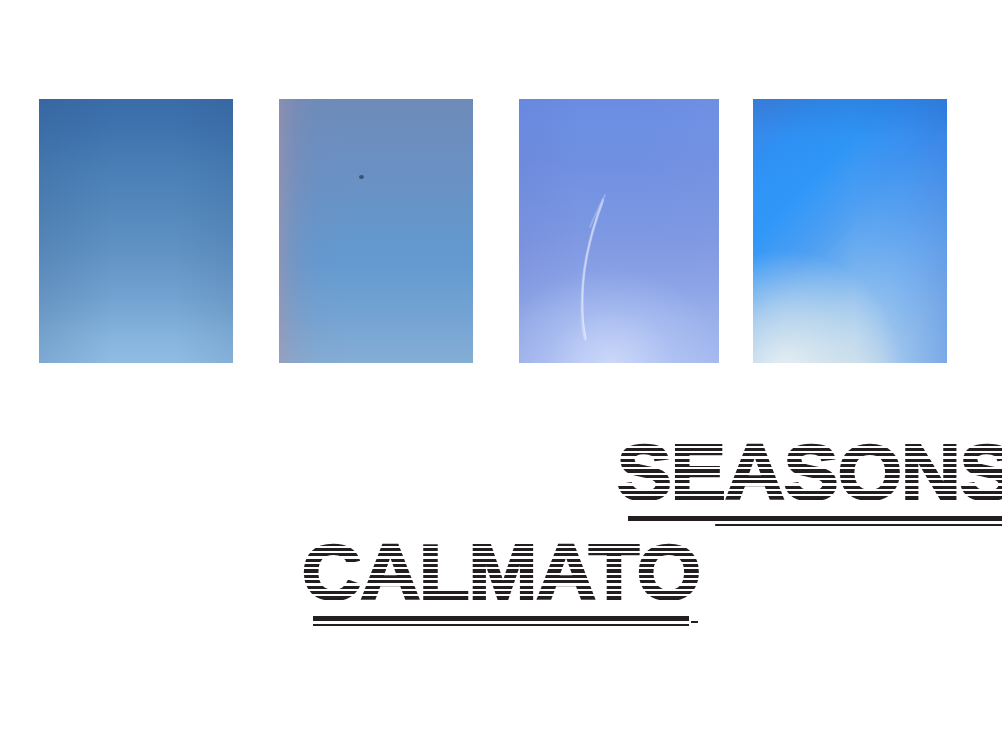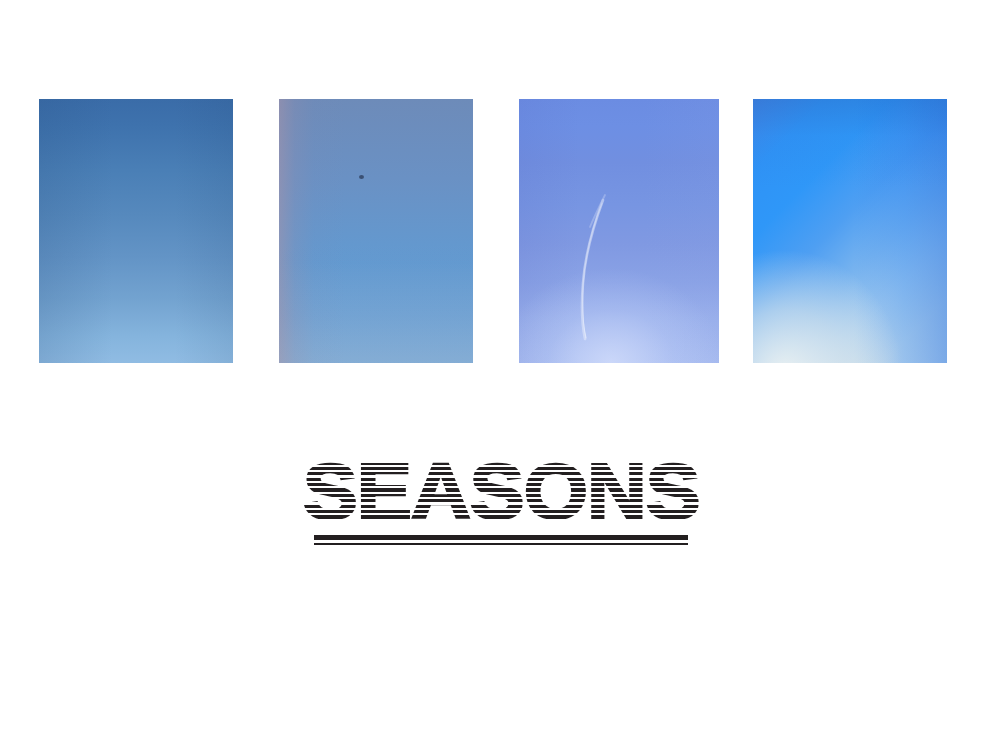--- a/index.html
+++ b/index.html
@@ -168,21 +168,21 @@
       rgba(255,255,255,0.00) 78%);
   }
 
   
   .wordmark-block {
     position: absolute;
     left: 0;
     width: 1002px;
     text-align: center;
   }
-  .wordmark-seasons { top: 449px; }
+  .wordmark-seasons { top: 430px; text-align: right; }
   .wordmark-calmato { top: 530px; }
 
   .wordmark-inner {
     display: inline-block;
     position: relative;
   }
 
   .word {
     position: relative;
     display: block;
@@ -288,14 +288,24 @@
     <div class="wordmark-inner">
       <span class="word">SEASONS</span>
       <div class="rule-group no-tick">
         <div class="rule-thick"></div>
         <div class="rule-thin"></div>
 
       </div>
     </div>
   </div>
 
+  <div class="wordmark-block wordmark-calmato">
+    <div class="wordmark-inner">
+      <span class="word">CALMATO</span>
+      <div class="rule-group">
+        <div class="rule-thick"></div>
+        <div class="rule-thin"></div>
+        <div class="rule-tick"></div>
+      </div>
+    </div>
+  </div>
 
 </div>
 
 </body></html>

